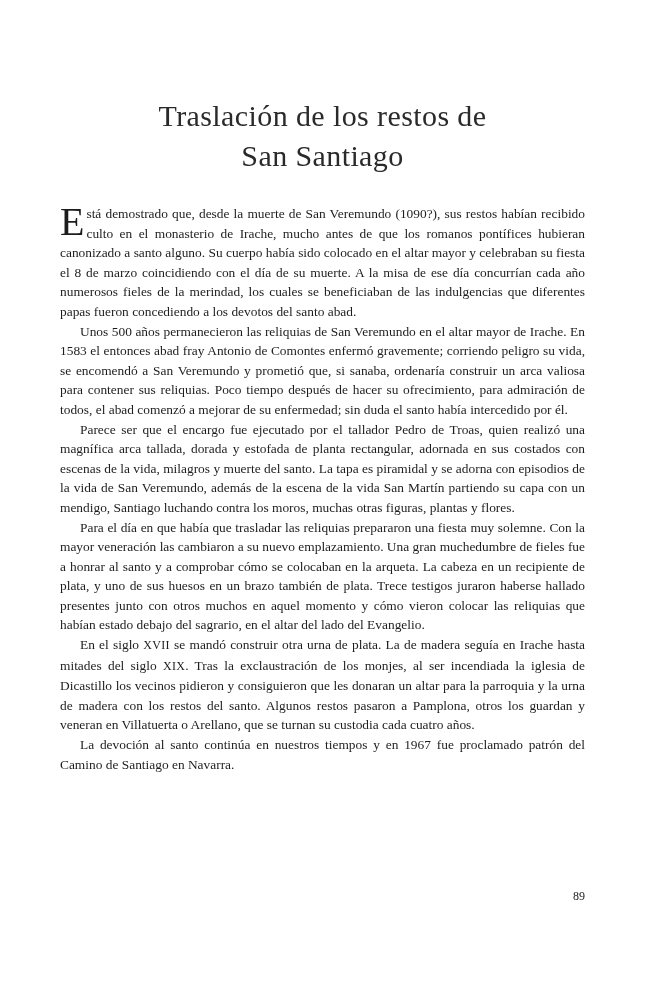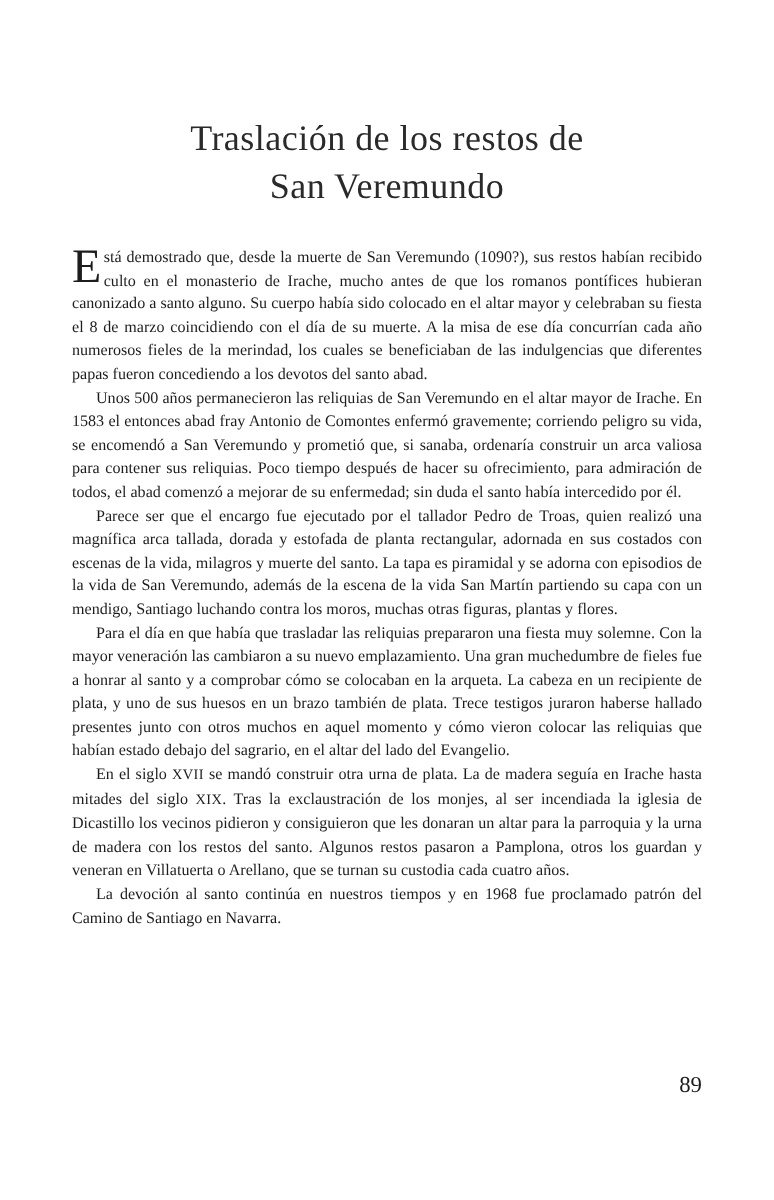--- a/index.html
+++ b/index.html
@@ -61,49 +61,49 @@
     padding-top: 1px;
     color: #1d1d1d;
   }
   .sc {
     font-size: 12px;
     letter-spacing: 0.3px;
   }
   .folio {
     position: absolute;
     right: 60px;
-    bottom: 16px;
-    font-size: 19px;
+    bottom: 28px;
+    font-size: 12px;
     color: #1d1d1d;
     margin-left: 15px;
   }
 </style>
 </head>
 <body>
 
 <div class="page">
 
   <div class="title-block">
     <div class="title-line">Traslación de los restos de</div>
-    <div class="title-line">San Veremundo</div>
+    <div class="title-line">San Santiago</div>
   </div>
 
   <div class="body-col">
 
     <p class="para first"><span class="dropcap">E</span><span>stá demostrado que, desde la muerte de San Veremundo (1090?), sus restos habían recibido culto en el monasterio de Irache, mucho antes de que los romanos pontífices hubieran canonizado a santo alguno. Su cuerpo había sido colocado en el altar mayor y celebraban su fiesta el 8 de marzo coincidiendo con el día de su muerte. A la misa de ese día concurrían cada año numerosos fieles de la merindad, los cuales se beneficiaban de las indulgencias que diferentes papas fueron concediendo a los devotos del santo abad.</span></p>
 
     <p class="para">Unos 500 años permanecieron las reliquias de San Veremundo en el altar mayor de Irache. En 1583 el entonces abad fray Antonio de Comontes enfermó gravemente; corriendo peligro su vida, se encomendó a San Veremundo y prometió que, si sanaba, ordenaría construir un arca valiosa para contener sus reliquias. Poco tiempo después de hacer su ofrecimiento, para admiración de todos, el abad comenzó a mejorar de su enfermedad; sin duda el santo había intercedido por él.</p>
 
     <p class="para">Parece ser que el encargo fue ejecutado por el tallador Pedro de Troas, quien realizó una magnífica arca tallada, dorada y estofada de planta rectangular, adornada en sus costados con escenas de la vida, milagros y muerte del santo. La tapa es piramidal y se adorna con episodios de la vida de San Veremundo, además de la escena de la vida San Martín partiendo su capa con un mendigo, Santiago luchando contra los moros, muchas otras figuras, plantas y flores.</p>
 
     <p class="para">Para el día en que había que trasladar las reliquias prepararon una fiesta muy solemne. Con la mayor veneración las cambiaron a su nuevo emplazamiento. Una gran muchedumbre de fieles fue a honrar al santo y a comprobar cómo se colocaban en la arqueta. La cabeza en un recipiente de plata, y uno de sus huesos en un brazo también de plata. Trece testigos juraron haberse hallado presentes junto con otros muchos en aquel momento y cómo vieron colocar las reliquias que habían estado debajo del sagrario, en el altar del lado del Evangelio.</p>
 
     <p class="para">
       <span>En el siglo </span><span class="sc">XVII</span><span> se mandó construir otra urna de plata. La de madera seguía en Irache hasta mitades del siglo </span><span class="sc">XIX</span><span>. Tras la exclaustración de los monjes, al ser incendiada la iglesia de Dicastillo los vecinos pidieron y consiguieron que les donaran un altar para la parroquia y la urna de madera con los restos del santo. Algunos restos pasaron a Pamplona, otros los guardan y veneran en Villatuerta o Arellano, que se turnan su custodia cada cuatro años.</span>
     </p>
 
-    <p class="para">La devoción al santo continúa en nuestros tiempos y en 1968 fue proclamado patrón del Camino de Santiago en Navarra.</p>
+    <p class="para">La devoción al santo continúa en nuestros tiempos y en 1967 fue proclamado patrón del Camino de Santiago en Navarra.</p>
 
   </div>
 
   <div class="folio">89</div>
 
 </div>
 
 </body></html>

